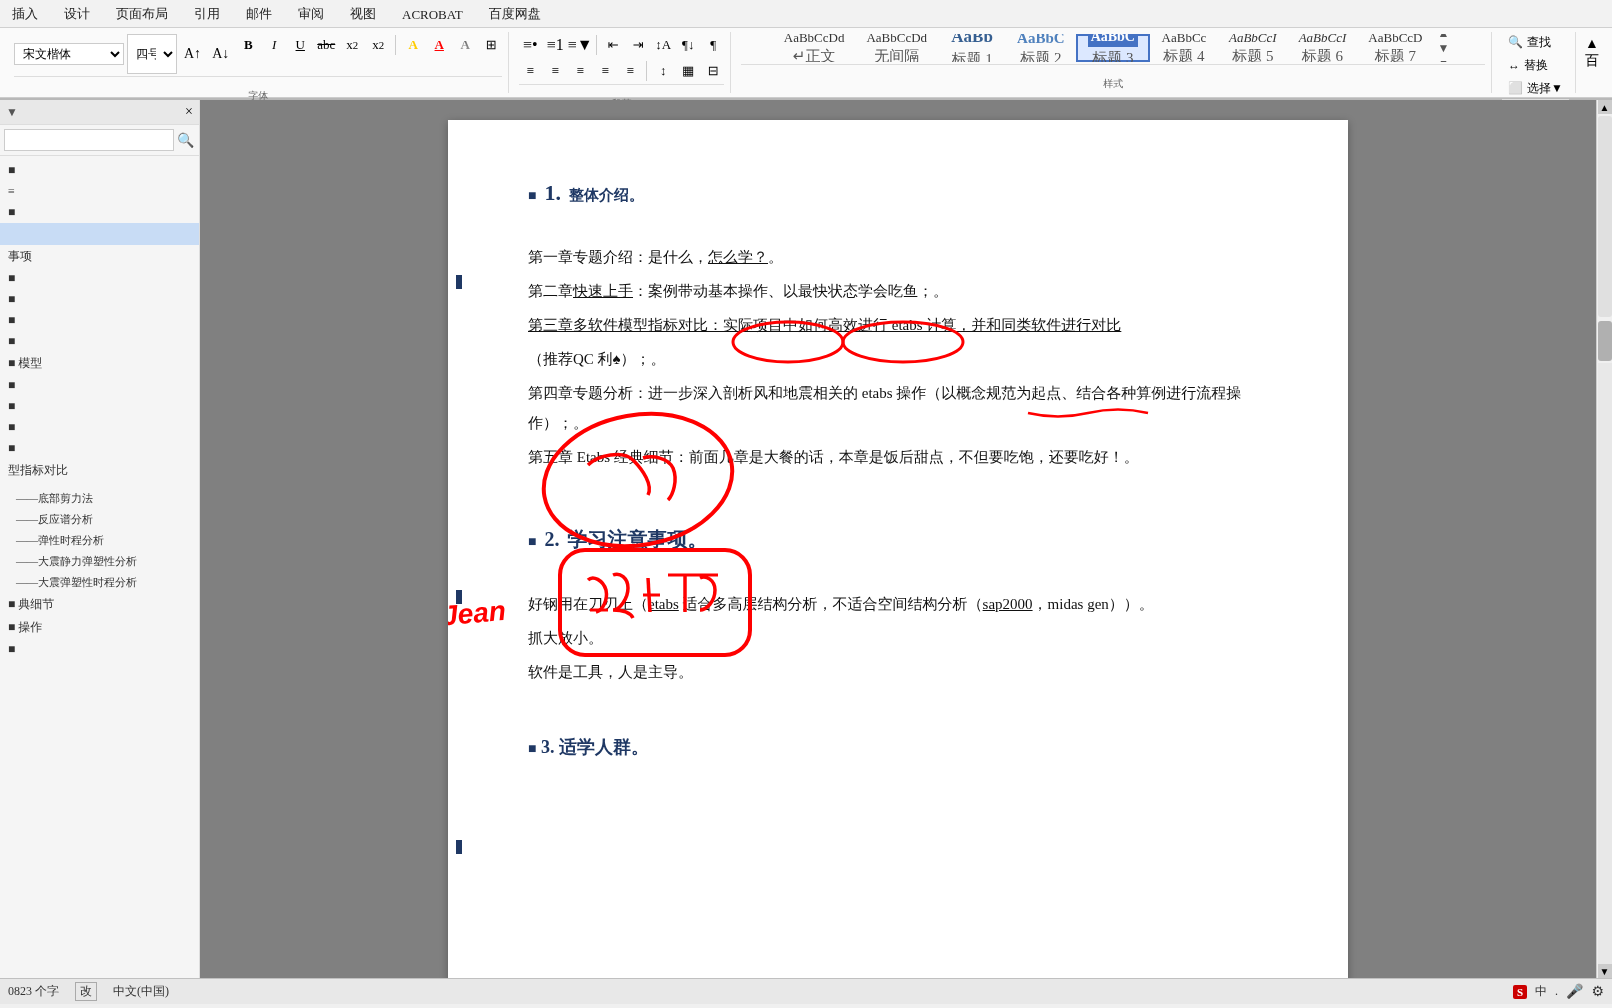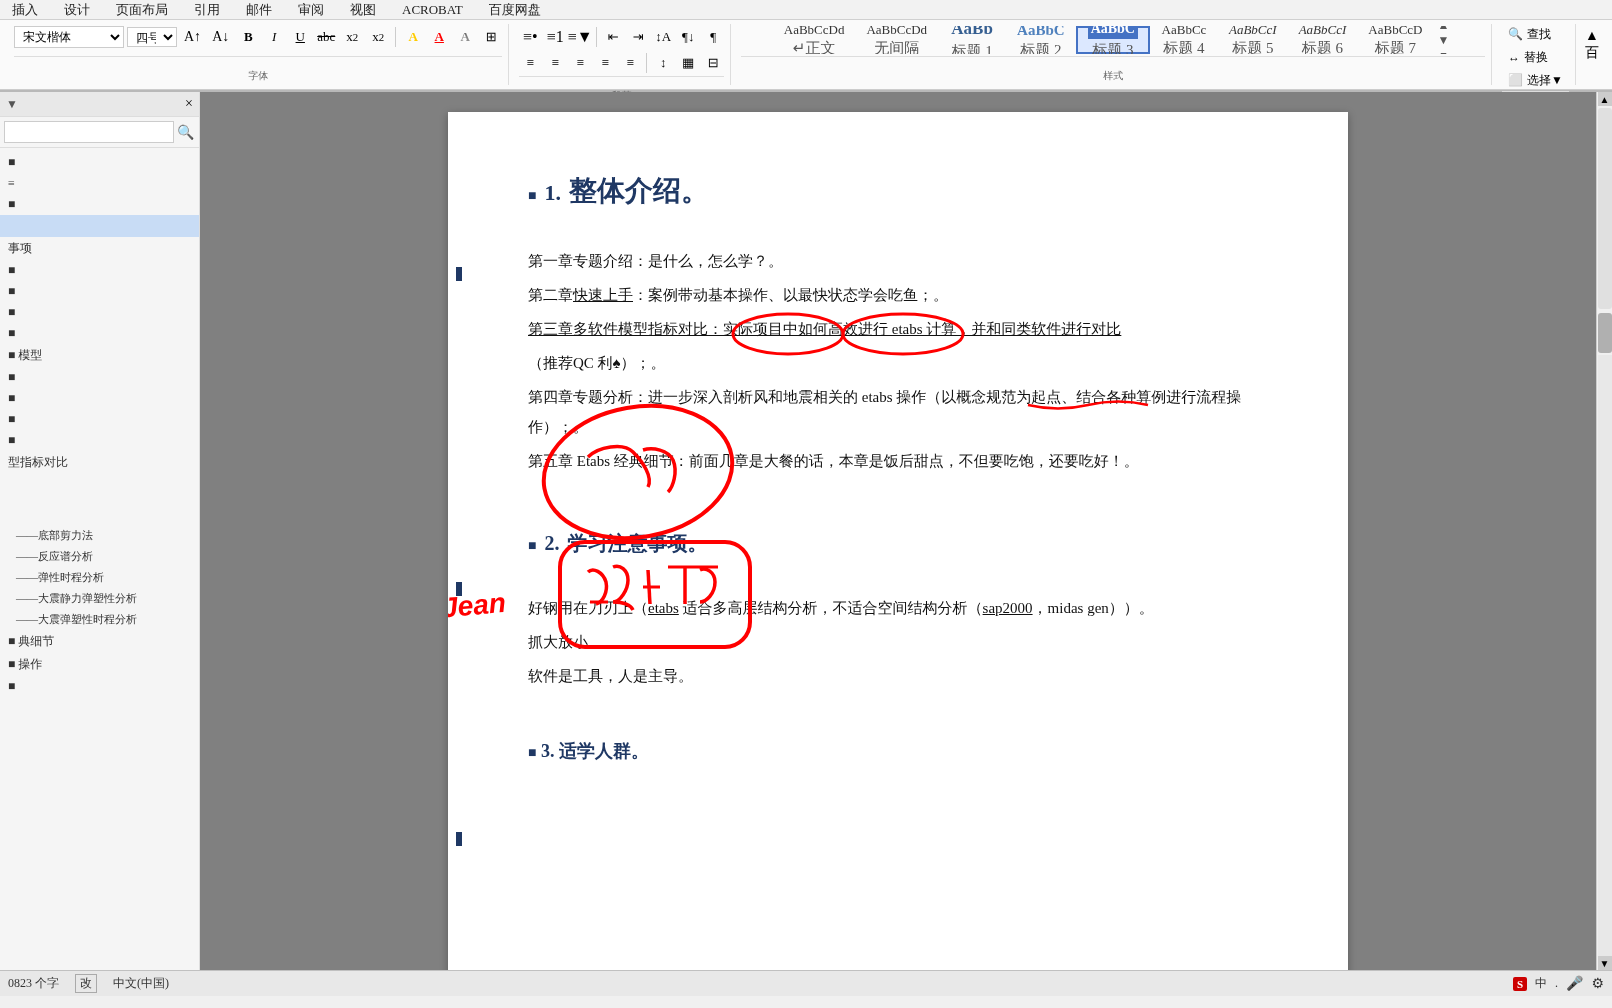--- a/index.html
+++ b/index.html
@@ -4,23 +4,23 @@
   <style>
     * { box-sizing: border-box; margin: 0; padding: 0; }
     body { font-family: "SimSun", "宋体", serif; background: #f0f0f0; width: 1612px; height: 1008px; overflow: hidden; }
 
     
     .menu-bar {
       background: #f2f2f2;
       border-bottom: 1px solid #d0d0d0;
       padding: 2px 8px;
       display: flex;
-      align-items: center;
+      align-items: flex-end;
       gap: 18px;
-      height: 20px;
+      height: 28px;
     }
     .menu-item {
       font-size: 13px;
       color: #222;
       cursor: pointer;
       padding: 2px 4px;
     }
 
     
     .font-selector {
@@ -29,21 +29,21 @@
       padding: 2px 4px;
       font-size: 12px;
       height: 22px;
       width: 110px;
     }
     .font-size-selector {
       border: 1px solid #ccc;
       background: white;
       padding: 2px 4px;
       font-size: 12px;
-      height: 20px;
+      height: 40px;
       width: 50px;
     }
 
     
     .main-layout {
       display: flex;
       height: calc(1008px - 26px - 70px - 26px); 
       
     }
 
@@ -475,46 +475,46 @@
       <div class="nav-item">■</div>
       <div class="nav-item">■</div>
       <div class="nav-item">■</div>
       <div class="nav-item">■ 模型</div>
       <div class="nav-item">■</div>
       <div class="nav-item">■</div>
       <div class="nav-item">■</div>
       <div class="nav-item">■</div>
       <div class="nav-item">型指标对比</div>
       <div style="height:6px;"></div>
-      <div class="nav-item" style="padding-left:16px; font-size:11px;margin-top:45px;">——底部剪力法</div>
+      <div class="nav-item" style="padding-left:16px; font-size:11px;">——底部剪力法</div>
       <div class="nav-item" style="padding-left:16px; font-size:11px;">——反应谱分析</div>
       <div class="nav-item" style="padding-left:16px; font-size:11px;">——弹性时程分析</div>
       <div class="nav-item" style="padding-left:16px; font-size:11px;">——大震静力弹塑性分析</div>
       <div class="nav-item" style="padding-left:16px; font-size:11px;">——大震弹塑性时程分析</div>
       <div class="nav-item">■ 典细节</div>
       <div class="nav-item">■ 操作</div>
       <div class="nav-item">■</div>
     </div>
   </div>
 
   <div class="content-area">
     <div class="page">
 
       <div class="page-margin-mark" style="position:absolute; left:8px; top:155px; width:6px; height:14px; background:#1f3864;"></div>
       <div class="page-margin-mark" style="position:absolute; left:8px; top:470px; width:6px; height:14px; background:#1f3864;"></div>
       <div class="page-margin-mark" style="position:absolute; left:8px; top:720px; width:6px; height:14px; background:#1f3864;"></div>
 
       <div class="doc-heading1">
         <span style="font-size:22px;">1.</span>
-        <span style="font-size:28px;">整体介绍。</span>
+        <span style="font-size:15px;">整体介绍。</span>
       </div>
       <div class="doc-spacer"></div>
 
       <div class="doc-para">
-        第一章专题介绍：<span style="display:inline;">是什么</span>，<span style="display:inline;">怎么学？</span>。
+        第一章专题介绍：<span style="display:inline;">是什么</span>，<span style="display:inline;text-decoration:underline;">怎么学？</span>。
       </div>
       <div class="doc-para">
         第二章<span style="text-decoration:underline;">快速上手</span>：案例带动基本操作、以最快状态学会吃鱼；。
       </div>
       <div class="doc-para" style="text-decoration:underline;">
         第三章多软件模型指标对比：实际项目中如何高效进行 etabs 计算，并和同类软件进行对比
       </div>
       <div class="doc-para">
         （推荐QC 利♠）；。
       </div>

